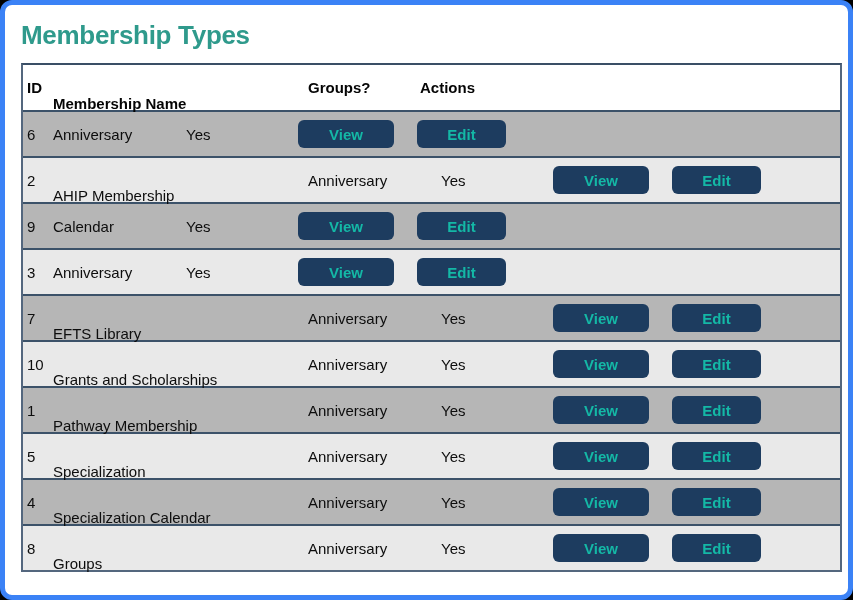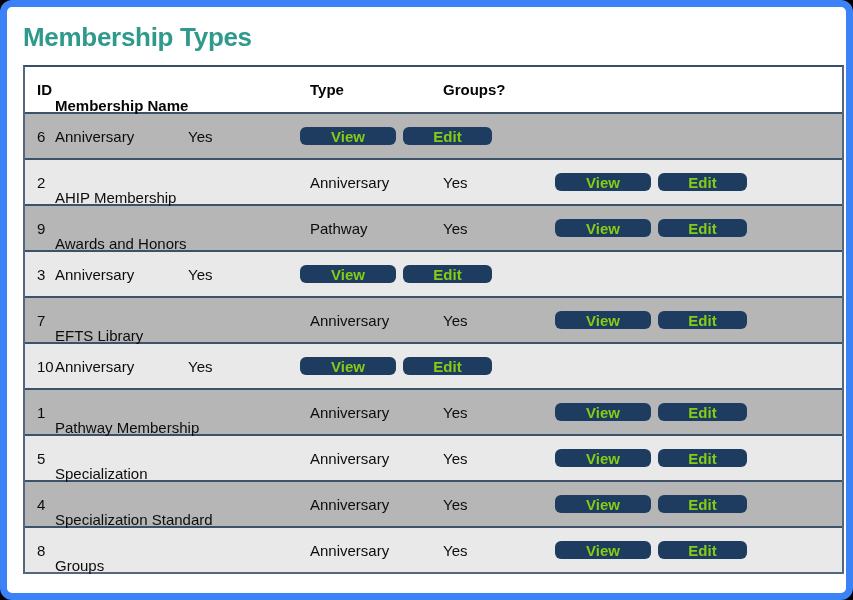--- a/index.html
+++ b/index.html
@@ -13,21 +13,21 @@
   *{margin:0;padding:0;box-sizing:border-box;}
   html,body{background:#000;}
   body{
     font-family:"Liberation Sans","DejaVu Sans",sans-serif;
     width:853px;height:600px;overflow:hidden;
   }
   .card{
     width:853px;height:600px;
     background:#ffffff;
     border-radius:12px;
-    border:7px solid #3b82f6;
+    border:5px solid #3b82f6;
     overflow:hidden;
   }
   .page-title{
     color:var(--accent);
     font-size:26px;
     font-weight:bold;
     letter-spacing:-0.3px;
     margin:15px 0 0 16px;
   }
   .table{
@@ -50,53 +50,53 @@
     background:#ffffff;
     color:#050505;
   }
   .tbody .trow{
     height:46px;
     border-top:2px solid var(--sep);
   }
   .tbody .trow:nth-child(odd){background:var(--row-dark);}
   .tbody .trow:nth-child(even){background:var(--row-light);}
   .cell{flex:0 0 auto;white-space:nowrap;overflow:hidden;}
-  .c-id{width:30px;padding-left:12px;}
+  .c-id{width:30px;padding-left:4px;}
   .c-name{width:255px;margin-top:31px;}
   .c-type{width:133px;}
   .c-enabled{width:112px;}
   .c-actions{flex:1 1 auto;display:flex;align-items:center;gap:7px;}
   .btn{
     background:var(--btn);
-    color:#84cc16;
+    color:#14b8a6;
     font-family:"Liberation Sans","DejaVu Sans",sans-serif;
     font-size:15px;
     font-weight:bold;
     border:none;
     border-radius:6px;
-    height:18px;
+    height:28px;
     cursor:pointer;
   }
   .btn-view{width:96px;}
-  .btn-edit{width:89px;}
+  .btn-edit{width:89px;margin-left:16px;}
 </style>
 </head>
 <body>
 
 <div class="card">
 
   <h1 class="page-title">Membership Types</h1>
 
   <div class="table">
 
     <div class="trow thead">
       <div class="cell c-id">ID</div>
       <div class="cell c-name">Membership Name</div>
-      <div class="cell c-type">Type</div>
       <div class="cell c-enabled">Groups?</div>
+      <div class="cell c-actions">Actions</div>
     </div>
 
     <div class="tbody">
   <div class="trow">
     <div class="cell c-id">6</div>
     <div class="cell c-type">Anniversary</div>
     <div class="cell c-enabled">Yes</div>
     <div class="cell c-actions">
       <button class="btn btn-view">View</button>
       <button class="btn btn-edit">Edit</button>
@@ -109,22 +109,21 @@
     <div class="cell c-type">Anniversary</div>
     <div class="cell c-enabled">Yes</div>
     <div class="cell c-actions">
       <button class="btn btn-view">View</button>
       <button class="btn btn-edit">Edit</button>
     </div>
   </div>
 
   <div class="trow">
     <div class="cell c-id">9</div>
-    <div class="cell c-name">Awards and Honors</div>
-    <div class="cell c-type">Pathway</div>
+    <div class="cell c-type">Calendar</div>
     <div class="cell c-enabled">Yes</div>
     <div class="cell c-actions">
       <button class="btn btn-view">View</button>
       <button class="btn btn-edit">Edit</button>
     </div>
   </div>
 
   <div class="trow">
     <div class="cell c-id">3</div>
     <div class="cell c-type">Anniversary</div>
@@ -141,20 +140,21 @@
     <div class="cell c-type">Anniversary</div>
     <div class="cell c-enabled">Yes</div>
     <div class="cell c-actions">
       <button class="btn btn-view">View</button>
       <button class="btn btn-edit">Edit</button>
     </div>
   </div>
 
   <div class="trow">
     <div class="cell c-id">10</div>
+    <div class="cell c-name">Grants and Scholarships</div>
     <div class="cell c-type">Anniversary</div>
     <div class="cell c-enabled">Yes</div>
     <div class="cell c-actions">
       <button class="btn btn-view">View</button>
       <button class="btn btn-edit">Edit</button>
     </div>
   </div>
 
   <div class="trow">
     <div class="cell c-id">1</div>
@@ -173,21 +173,21 @@
     <div class="cell c-type">Anniversary</div>
     <div class="cell c-enabled">Yes</div>
     <div class="cell c-actions">
       <button class="btn btn-view">View</button>
       <button class="btn btn-edit">Edit</button>
     </div>
   </div>
 
   <div class="trow">
     <div class="cell c-id">4</div>
-    <div class="cell c-name">Specialization Standard</div>
+    <div class="cell c-name">Specialization Calendar</div>
     <div class="cell c-type">Anniversary</div>
     <div class="cell c-enabled">Yes</div>
     <div class="cell c-actions">
       <button class="btn btn-view">View</button>
       <button class="btn btn-edit">Edit</button>
     </div>
   </div>
 
   <div class="trow">
     <div class="cell c-id">8</div>

